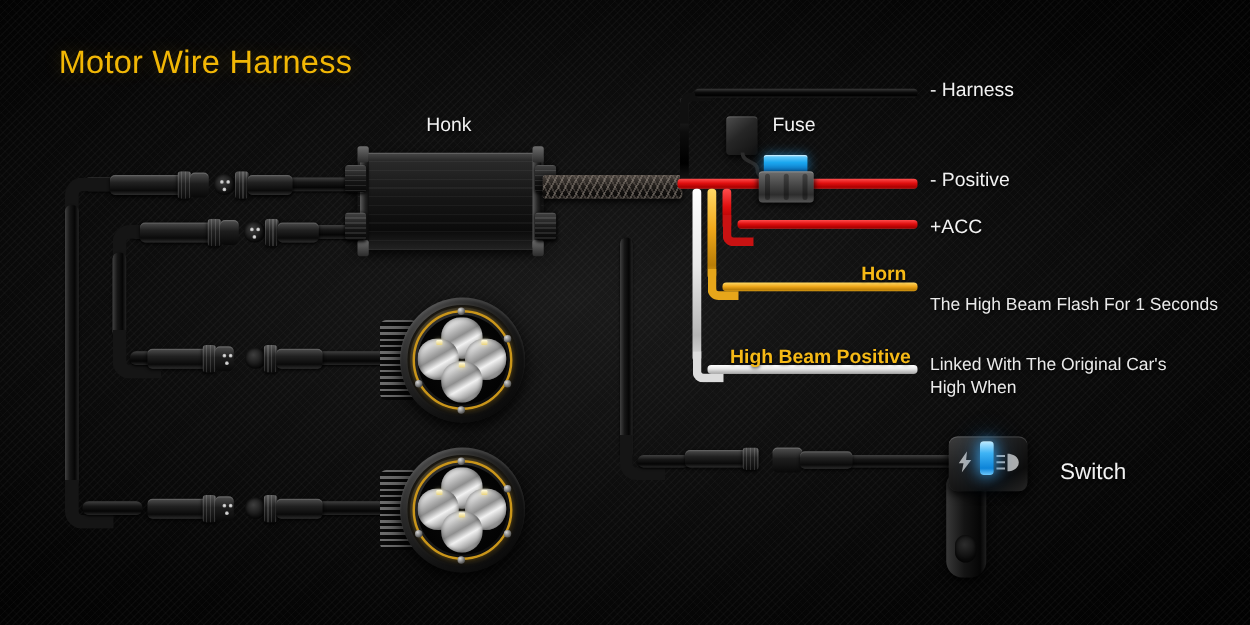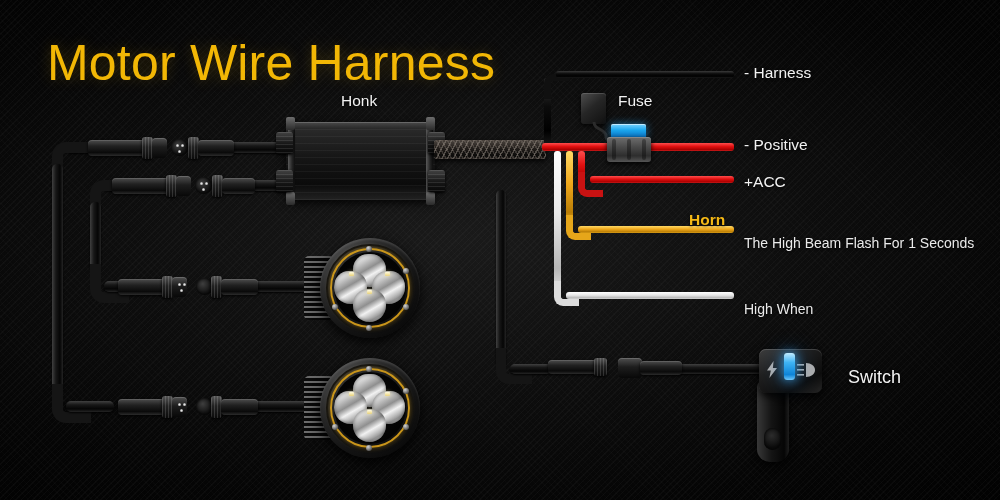--- a/index.html
+++ b/index.html
@@ -13,21 +13,21 @@
     background:
       repeating-linear-gradient(135deg, rgba(255,255,255,.028) 0px, rgba(255,255,255,.028) 1px, rgba(0,0,0,0) 1px, rgba(0,0,0,0) 4px),
       repeating-linear-gradient(45deg, rgba(255,255,255,.012) 0px, rgba(255,255,255,.012) 1px, rgba(0,0,0,0) 1px, rgba(0,0,0,0) 5px),
       radial-gradient(ellipse 78% 70% at 46% 48%, #1a1a1a 0%, #0d0d0d 45%, #050505 78%, #020202 100%);
   }
   .abs{position:absolute;}
 
   
   #title{
     left:47px;top:34px;
-    font-size:50px;font-weight:normal;letter-spacing:.2px;
+    font-size:26px;font-weight:normal;letter-spacing:.2px;
     color:#F2B705;
     text-shadow:0 0 14px rgba(242,183,5,.22);
     white-space:nowrap;
   }
 
   
   .lbl-white{color:#f2f2f2;font-size:15.5px;white-space:nowrap;
              text-shadow:0 1px 3px rgba(0,0,0,.95);}
   .lbl-gold{color:#F5B916;font-size:15.5px;font-weight:bold;white-space:nowrap;
             text-shadow:0 1px 3px rgba(0,0,0,.95);}
@@ -363,15 +363,17 @@
 
   <div class="wire w-yellow abs" style="left:566px;top:151px;width:7px;height:72px;"></div>
   <div class="elbow abs" style="left:566px;top:215px;width:18px;height:18px;border-width:0 0 7px 7px;border-radius:0 0 0 9px;border-color:#e6a61a;"></div>
   <div class="wire w-yellow abs" style="left:578px;top:226px;width:156px;height:7px;"></div>
   <div class="lbl-gold abs" style="left:689px;top:211px;">Horn</div>
   <div class="desc abs" style="left:744px;top:234px;">The High Beam Flash For 1 Seconds</div>
 
   <div class="wire w-white abs" style="left:554px;top:151px;width:7px;height:138px;"></div>
   <div class="elbow abs" style="left:554px;top:281px;width:18px;height:18px;border-width:0 0 7px 7px;border-radius:0 0 0 9px;border-color:#dcdcdc;"></div>
   <div class="wire w-white abs" style="left:566px;top:292px;width:168px;height:7px;"></div>
+  <div class="lbl-gold abs" style="left:584px;top:277px;">High Beam Positive</div>
+  <div class="desc abs" style="left:744px;top:282px;">Linked With The Original Car's</div>
   <div class="desc abs" style="left:744px;top:300px;">High When</div>
 
 </div>
 
 </body></html>

